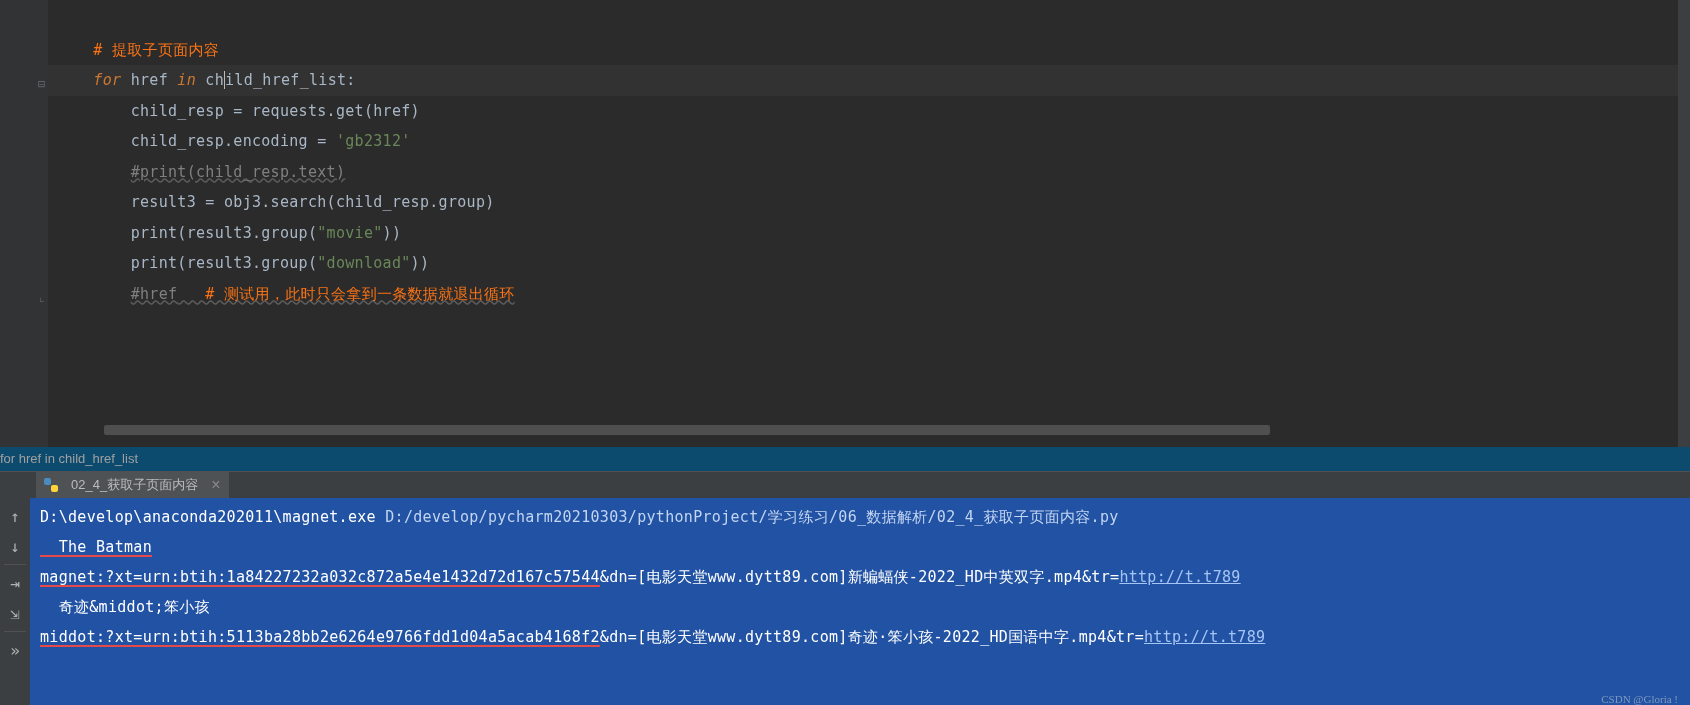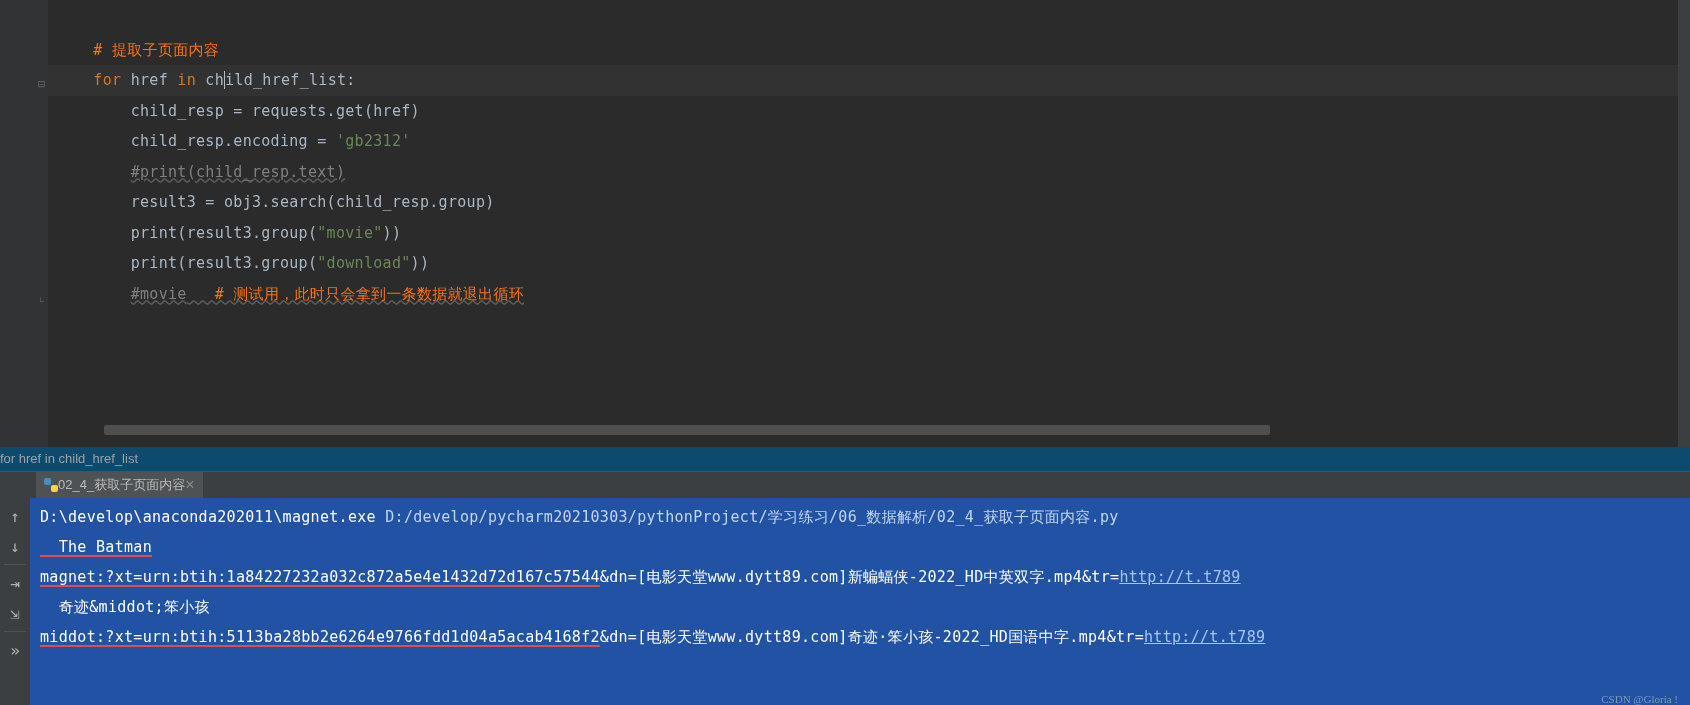--- a/index.html
+++ b/index.html
@@ -46,21 +46,21 @@
   height: 30.5px;
   line-height: 30.5px;
   padding-left: 8px;
   white-space: pre;
   font-size: 15px;
   letter-spacing: 0.3px;
 }
 .code-line.highlighted {
   background: #323232;
 }
-.kw { color: #cc7832; }
+.kw { color: #cc7832; font-style: italic; }
 .str { color: #6a8759; }
 .com { color: #f97316; }
 .com-underline { color: #808080; text-decoration: underline wavy #5c5c5c; }
 .ident { color: #a9b7c6; }
 .func { color: #a9b7c6; }
 .paren { color: #a9b7c6; }
 .cursor-caret {
   border-left: 1px solid #bbbbbb;
 }
 .underline-wavy { text-decoration: underline wavy #5c5c5c; }
@@ -96,21 +96,21 @@
 .tab-bar {
   height: 26px;
   background: #3c3f41;
   display: flex;
   align-items: center;
   padding-left: 36px;
 }
 .run-tab {
   display: flex;
   align-items: center;
-  gap: 0;
+  gap: 13px;
   height: 26px;
   padding: 0 8px;
   background: #4e5254;
   color: #bbbbbb;
   font-size: 13px;
   font-family: Arial, sans-serif;
 }
 .python-icon {
   width: 14px;
   height: 14px;
@@ -205,21 +205,21 @@
     <div class="code-area">
       <div class="code-line"><span class="ident">                         </span></div>
       <div class="code-line">    <span class="com"># 提取子页面内容</span></div>
       <div class="code-line highlighted">    <span class="kw">for</span> <span class="ident">href</span> <span class="kw">in</span> <span class="ident">ch</span><span class="cursor-caret"></span><span class="ident">ild_href_list</span><span class="ident">:</span></div>
       <div class="code-line">        <span class="ident">child_resp = requests.get(href)</span></div>
       <div class="code-line">        <span class="ident">child_resp.encoding = </span><span class="str">'gb2312'</span></div>
       <div class="code-line">        <span class="com-underline">#print(child_resp.text)</span></div>
       <div class="code-line">        <span class="ident">result3 = obj3.search(child_resp.group)</span></div>
       <div class="code-line">        <span class="func">print</span><span class="paren">(result3.group(</span><span class="str">"movie"</span><span class="paren">))</span></div>
       <div class="code-line">        <span class="func">print</span><span class="paren">(result3.group(</span><span class="str">"download"</span><span class="paren">))</span></div>
-      <div class="code-line">        <span class="com-underline">#movie</span><span class="com underline-wavy">   # 测试用，此时只会拿到一条数据就退出循环</span></div>
+      <div class="code-line">        <span class="com-underline">#href</span><span class="com underline-wavy">   # 测试用，此时只会拿到一条数据就退出循环</span></div>
       <div class="code-line"></div>
       <div class="code-line"></div>
       <div class="scroll-indicator"></div>
     </div>
     <div class="right-scroll"></div>
   </div>
 
   <div class="breadcrumb-bar">for href in child_href_list</div>
   <div class="divider"></div>
 

